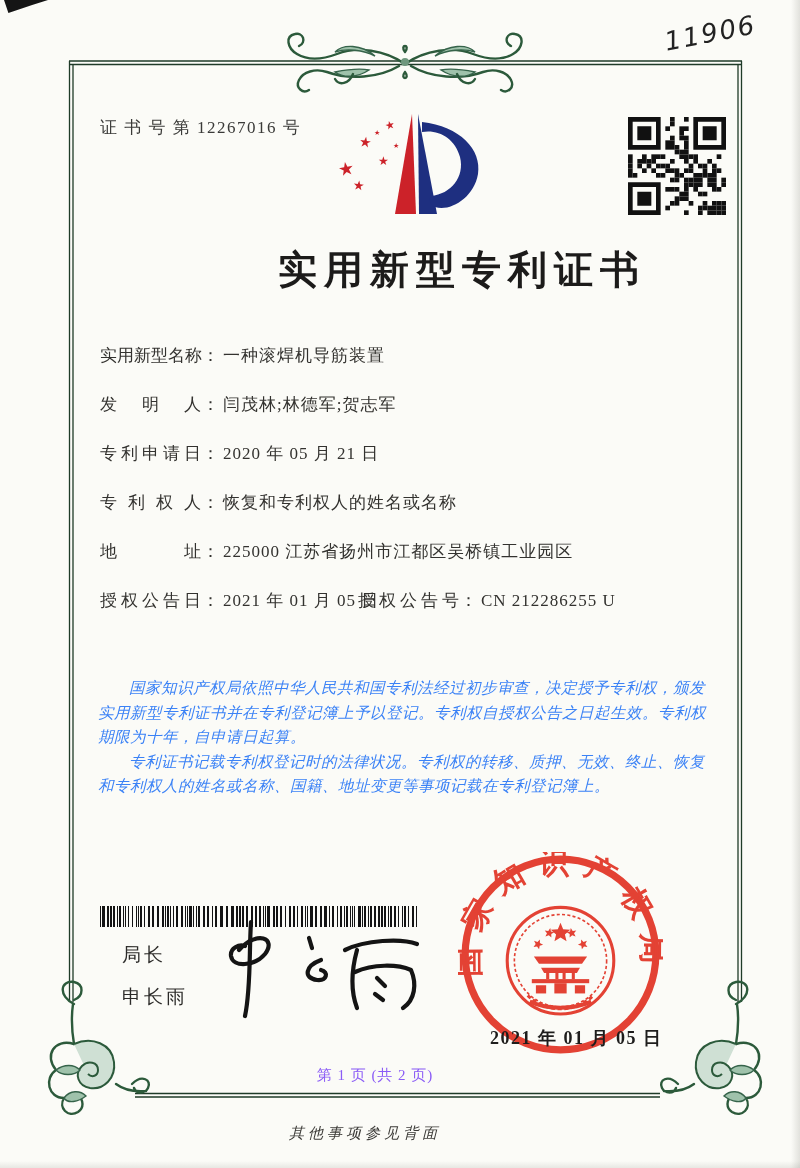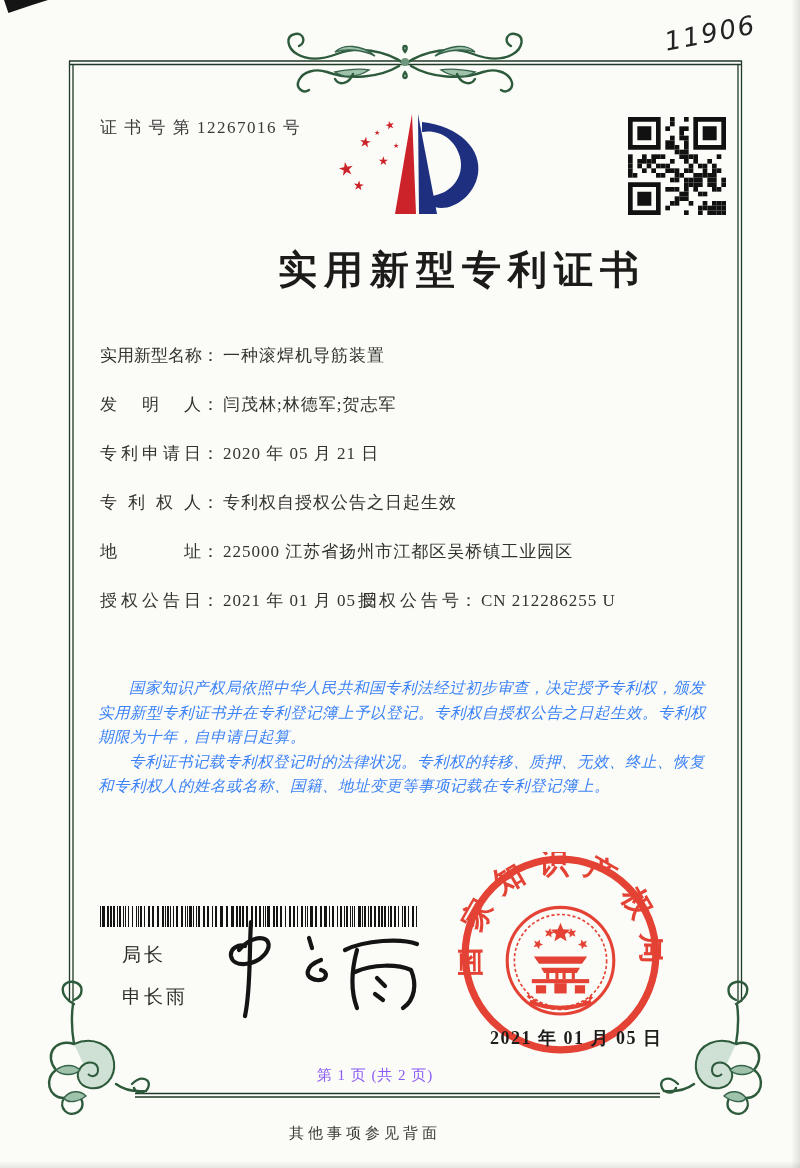--- a/index.html
+++ b/index.html
@@ -51,21 +51,21 @@
   .signer-name{left:122px;top:984px;font-size:19px;letter-spacing:3px;color:#2c2b29;}
   .signature{left:205px;top:916px;}
   .sig{fill:none;stroke:#141414;stroke-width:4.2;stroke-linecap:round;stroke-linejoin:round;}
   .seal{left:458px;top:852px;}
   .sealRed{fill:#e23526;}
   .sealStroke{fill:none;stroke:#e23526;}
   .seal-date{left:490px;top:1026px;font-size:18px;font-weight:600;letter-spacing:1.5px;color:#1e1d1c;z-index:5;}
   .page-indicator{left:240px;top:1066px;width:270px;text-align:center;font-size:15px;
     letter-spacing:1px;color:#8b5cf6;}
   .footer-note{left:200px;top:1124px;width:330px;text-align:center;font-size:15px;
-    letter-spacing:4px;color:#3b3a37;}
+    font-style:italic;letter-spacing:4px;color:#3b3a37;}
 </style>
 </head>
 <body>
 
 <div class="abs corner-artifact"></div>
 <div class="abs edge-right"></div>
 <div class="abs edge-bottom"></div>
 
 <div class="abs handwritten">11906</div>
 
@@ -240,21 +240,21 @@
     <rect x="19" y="20" width="1" height="1" fill="#111"></rect>
     <rect x="20" y="20" width="1" height="1" fill="#111"></rect>
   </svg>
 
 <div class="abs title">实用新型专利证书</div>
 
 <div class="abs" id="fields">
     <div class="field-row"><span class="pair"><span class="flabel">实用新型名称</span><span class="fcolon">：</span><span class="fvalue">一种滚焊机导筋装置</span></span></div>
     <div class="field-row"><span class="pair"><span class="flabel">发明人</span><span class="fcolon">：</span><span class="fvalue">闫茂林;林德军;贺志军</span></span></div>
     <div class="field-row"><span class="pair"><span class="flabel">专利申请日</span><span class="fcolon">：</span><span class="fvalue">2020 年 05 月 21 日</span></span></div>
-    <div class="field-row"><span class="pair"><span class="flabel">专利权人</span><span class="fcolon">：</span><span class="fvalue">专利权自授权公告之日起生效</span></span></div>
+    <div class="field-row"><span class="pair"><span class="flabel">专利权人</span><span class="fcolon">：</span><span class="fvalue">恢复和专利权人的姓名或名称</span></span></div>
     <div class="field-row"><span class="pair"><span class="flabel">地址</span><span class="fcolon">：</span><span class="fvalue">225000 江苏省扬州市江都区吴桥镇工业园区</span></span></div>
     <div class="field-row"><span class="pair"><span class="flabel">授权公告日</span><span class="fcolon">：</span><span class="fvalue">2021 年 01 月 05 日</span></span><span class="pair pair2"><span class="flabel">授权公告号</span><span class="fcolon">：</span><span class="fvalue">CN 212286255 U</span></span></div>
   </div>
 
 <div class="abs body-text">
   <p>国家知识产权局依照中华人民共和国专利法经过初步审查，决定授予专利权，颁发实用新型专利证书并在专利登记簿上予以登记。专利权自授权公告之日起生效。专利权期限为十年，自申请日起算。</p>
   <p>专利证书记载专利权登记时的法律状况。专利权的转移、质押、无效、终止、恢复和专利权人的姓名或名称、国籍、地址变更等事项记载在专利登记簿上。</p>
 </div>
 
 <svg class="abs barcode" id="barcode" viewBox="0 0 322 21" preserveAspectRatio="none">

